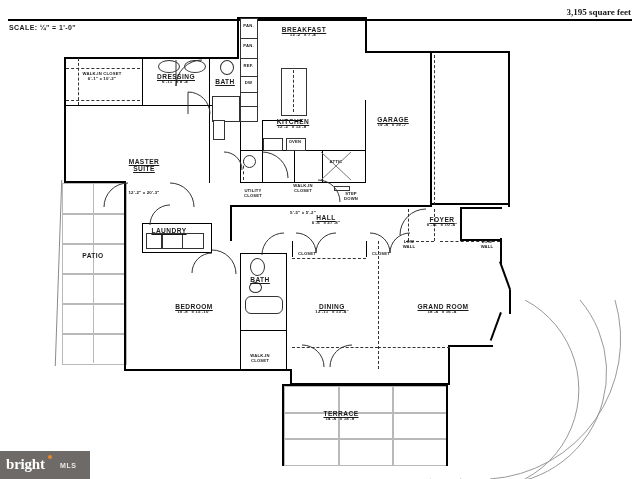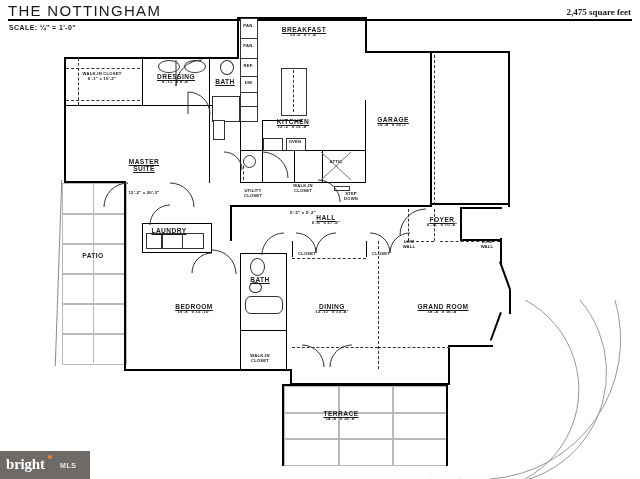--- a/index.html
+++ b/index.html
@@ -40,24 +40,23 @@
              font-weight:bold;font-size:15px;color:#fff;letter-spacing:-.2px;}
   #wm-mls{position:absolute;left:60px;top:11px;font-size:7px;color:#e9e9e9;
           letter-spacing:.6px;font-weight:bold;}
   #wm-dot{position:absolute;left:48px;top:4px;width:4px;height:4px;border-radius:50%;
           background:#e8862b;}
 </style>
 </head>
 <body>
 
 <div id="titleblock">
-  <div id="plan-title">THE NOTTINGHAM</div>
   <div id="title-rule"></div>
   <div id="scale-note">SCALE: ¼" = 1'-0"</div>
-  <div id="sqft">2,475 square feet</div>
+  <div id="sqft">3,195 square feet</div>
 </div>
 
 <div id="plan">
 
   <div>
     <div class="grid" style="left:62px;top:213px;width:63px;height:30px;"></div>
     <div class="grid" style="left:62px;top:243px;width:63px;height:30px;"></div>
     <div class="grid" style="left:62px;top:273px;width:63px;height:30px;"></div>
     <div class="grid" style="left:62px;top:303px;width:63px;height:30px;"></div>
     <div class="grid" style="left:62px;top:333px;width:63px;height:30px;"></div>

